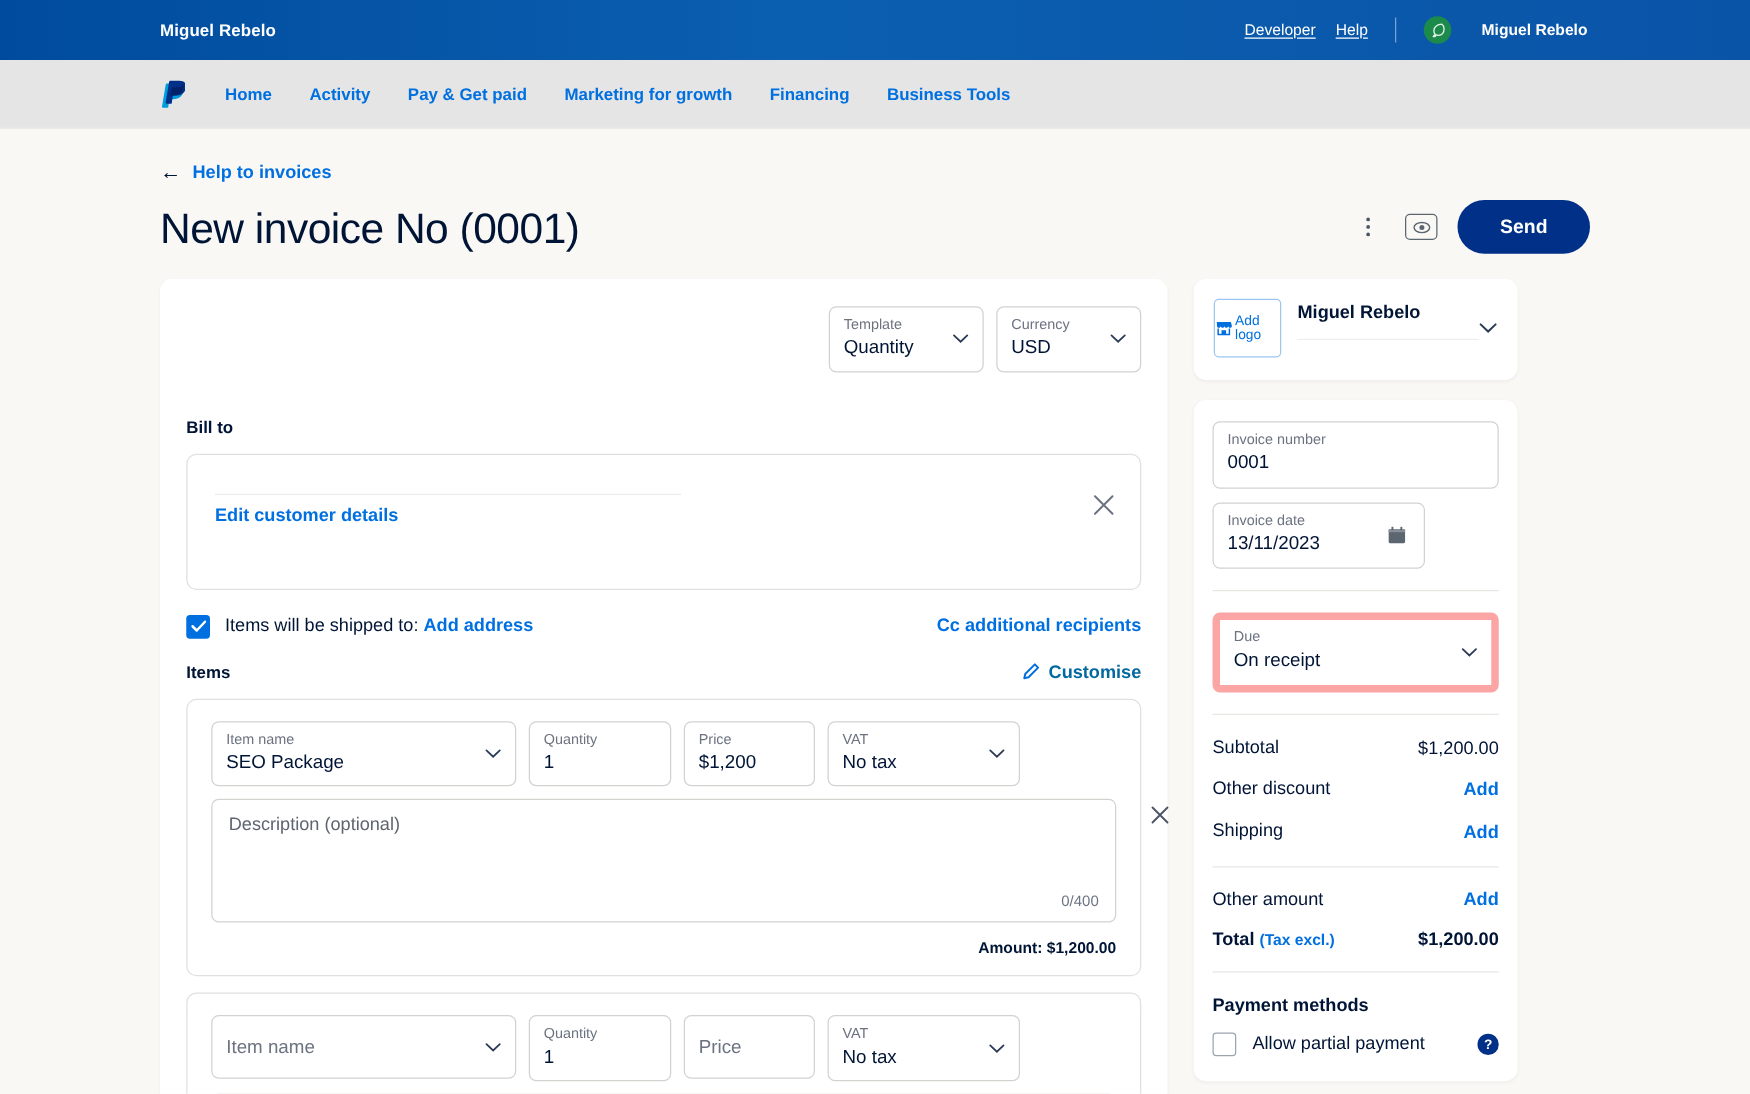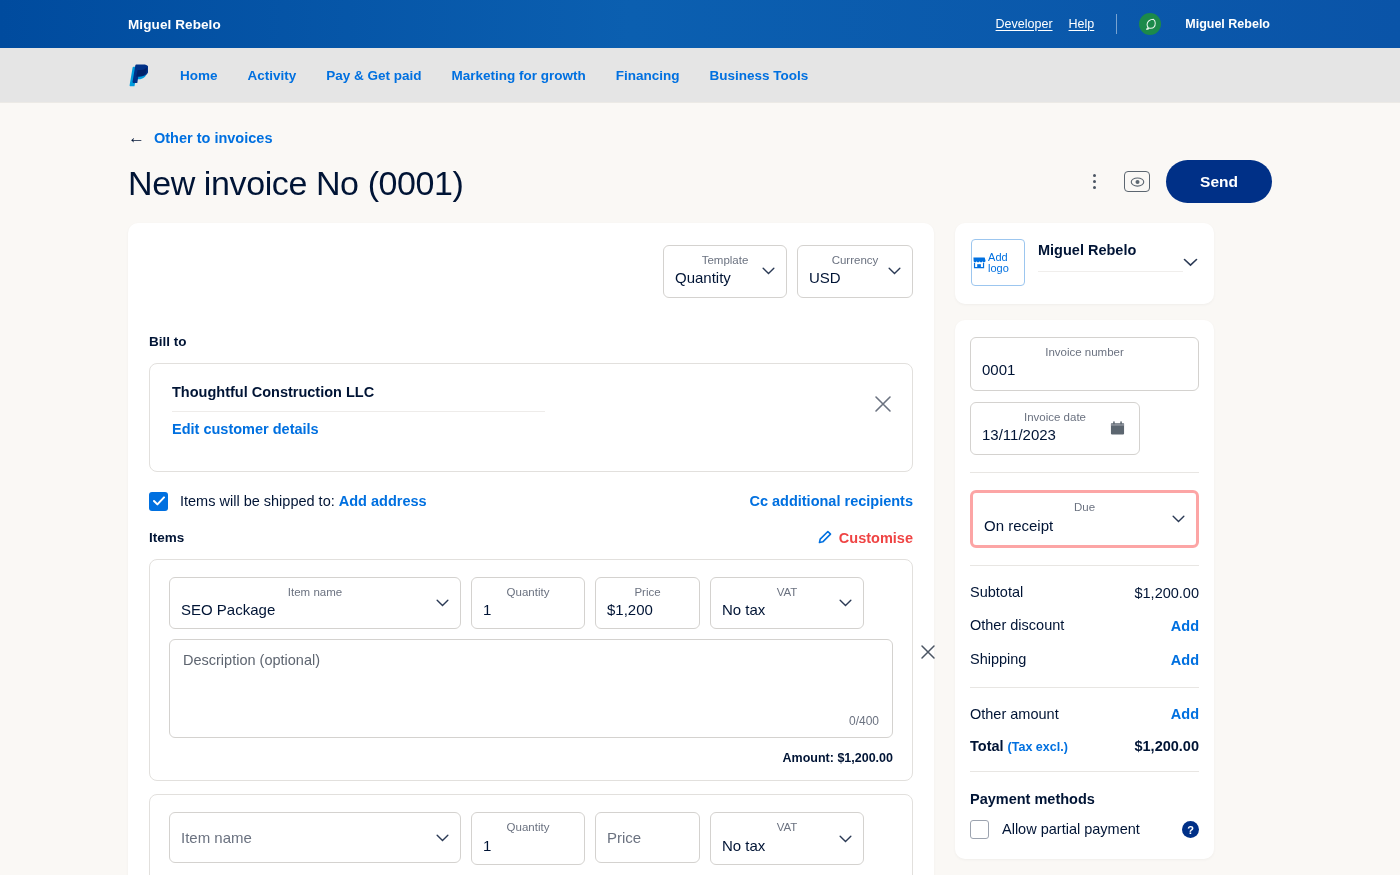--- a/index.html
+++ b/index.html
@@ -84,21 +84,21 @@
   }
 
   
   .main-card { padding: 22px 21px 0 21px; min-height: 660px; }
   .selects-row { display: flex; justify-content: flex-end; gap: 10px; }
 
   .field {
     border: 1px solid #d4d2cf; border-radius: 6px; background: #fff;
     position: relative; padding: 7px 11px 8px 11px;
   }
-  .field-label { font-size: 11.5px; color: #6b7280; line-height: 1.25; text-align: center; }
+  .field-label { font-size: 11.5px; color: #6b7280; line-height: 1.25; }
   .field-value { font-size: 15px; color: #001435; line-height: 1.35; margin-top: 1px; }
   .field-value.placeholder { color: #6b7280; }
   .chev {
     position: absolute; right: 11px; top: 50%; transform: translateY(-50%);
     width: 13px; height: 8px;
   }
   .sel-template { width: 124px; }
   .sel-currency { width: 116px; }
 
   .section-label { font-size: 13.5px; font-weight: 700; color: #001435; }
@@ -126,29 +126,29 @@
     width: 19px; height: 19px; border-radius: 3px; background: #fff;
     border: 1.5px solid #9ca3af; flex: none; cursor: pointer;
   }
   .ship-text { font-size: 14.5px; color: #001435; margin-left: 12px; }
   .ship-link { color: #0070e0; font-weight: 700; cursor: pointer; }
   .cc-link { margin-left: auto; font-size: 14.5px; font-weight: 700; color: #0070e0; cursor: pointer; }
 
   .items-head { display: flex; align-items: center; margin-top: 19px; }
   .customise {
     margin-left: auto; display: flex; align-items: center; gap: 7px;
-    color: #ef4444; font-size: 14.5px; font-weight: 700; cursor: pointer;
+    color: #0369a1; font-size: 14.5px; font-weight: 700; cursor: pointer;
   }
 
   .item-block {
     margin-top: 13px; border: 1px solid #e2e0dd; border-radius: 8px;
     padding: 17px 19px 15px 19px; position: relative;
   }
   .item-fields { display: flex; gap: 10px; }
-  .f-name { width: 292px; }
+  .f-name { width: 244px; }
   .f-qty  { width: 114px; }
   .f-price{ width: 105px; }
   .f-vat  { width: 154px; }
   .f-tall { padding-top: 7px; padding-bottom: 8px; }
   .f-plain { display: flex; align-items: center; height: 51px; padding-top: 0; padding-bottom: 0; }
 
   .desc-box {
     margin-top: 10px; border: 1px solid #d4d2cf; border-radius: 6px;
     height: 99px; padding: 12px 13px; position: relative;
   }
@@ -179,21 +179,21 @@
   .side-merchant-faint { height: 1px; background: #f0eeec; margin-top: 13px; }
   .side-chev { width: 15px; height: 9px; margin-top: 19px; flex: none; }
 
   .side-card-2 { margin-top: 16px; padding: 17px 15px 20px 15px; }
   .inv-field { border: 1px solid #d4d2cf; border-radius: 6px; padding: 7px 11px 9px 11px; position: relative; }
   .inv-number { width: 100%; }
   .inv-date { width: 170px; margin-top: 11px; }
   .cal-icon { position: absolute; right: 14px; top: 50%; transform: translateY(-50%); }
 
   .divider { height: 1px; background: #e8e6e3; margin: 17px 0; }
-  .due-field { border: 3px solid #fca5a5; border-radius: 6px; padding: 7px 11px 9px 11px; position: relative; }
+  .due-field { border: 6px solid #fca5a5; border-radius: 6px; padding: 7px 11px 9px 11px; position: relative; }
 
   .tot-row { display: flex; align-items: center; justify-content: space-between; margin-top: 14px; }
   .tot-row:first-of-type { margin-top: 0; }
   .tot-label { font-size: 14.5px; color: #001435; line-height: 1.35; max-width: 120px; }
   .tot-val { font-size: 14.5px; color: #001435; white-space: nowrap; }
   .tot-add { font-size: 14.5px; font-weight: 700; color: #0070e0; cursor: pointer; }
   .tot-total-label { font-size: 14.5px; font-weight: 700; color: #001435; }
   .tot-total-label .taxnote { color: #0070e0; font-size: 12.5px; font-weight: 700; }
   .tot-total-val { font-size: 14.5px; font-weight: 700; color: #001435; }
 
@@ -237,21 +237,21 @@
   <span class="nav-item">Pay &amp; Get paid</span>
   <span class="nav-item">Marketing for growth</span>
   <span class="nav-item">Financing</span>
   <span class="nav-item">Business Tools</span>
 </div>
 
 <div class="page">
 
   <div class="back-row">
     <span class="back-arrow">←</span>
-    <span class="back-link">Other to invoices</span>
+    <span class="back-link">Help to invoices</span>
   </div>
 
   <div class="title-row">
     <h1 class="page-title">New invoice No (0001)</h1>
     <div class="title-actions">
       <span class="kebab">
           <i></i>
           <i></i>
           <i></i>
         </span>
@@ -283,21 +283,20 @@
             <div class="field-value">USD</div>
             <svg class="chev" viewBox="0 0 14 9">
                 <path d="M1 1.5L7 7.2l6-5.7" fill="none" stroke="#2b3a55" stroke-width="1.6" stroke-linecap="round"></path>
               </svg>
           </div>
         </div>
 
         <div class="section-label bill-to-label">Bill to</div>
 
         <div class="customer-card">
-          <div class="customer-name">Thoughtful Construction LLC</div>
           <div class="customer-faint"></div>
           <div class="customer-edit">Edit customer details</div>
           <svg class="customer-close" viewBox="0 0 18 18">
             <path d="M2 2L16 16M16 2L2 16" stroke="#6b7280" stroke-width="1.6" stroke-linecap="round"></path>
           </svg>
         </div>
 
         <div class="ship-row">
           <span class="cbx">
             <svg width="12" height="10" viewBox="0 0 12 10">

